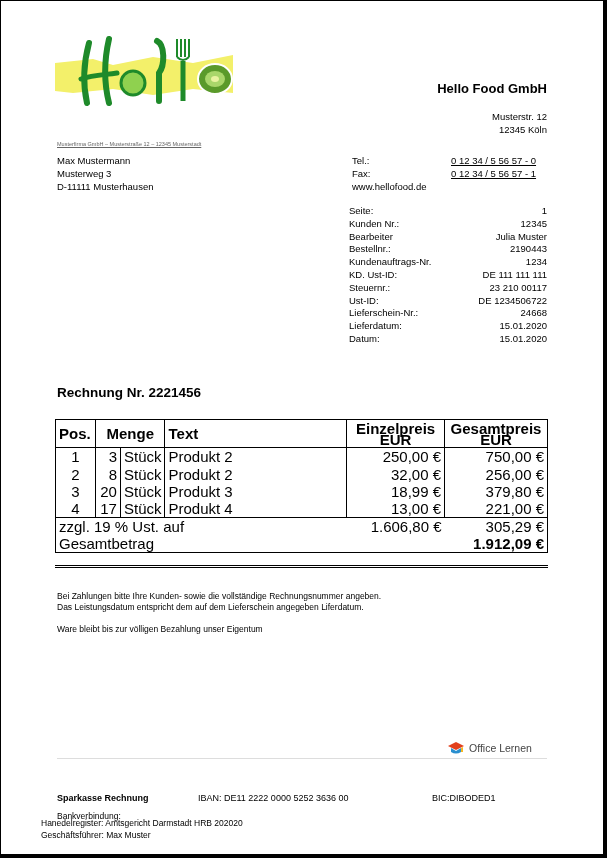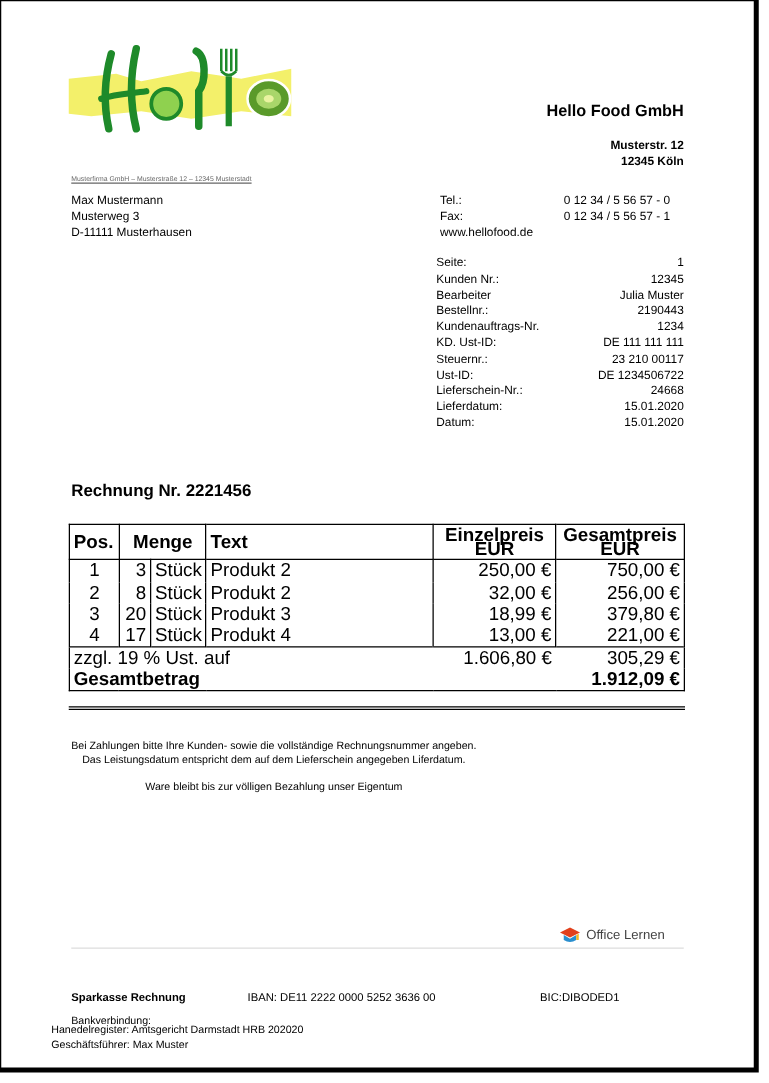--- a/index.html
+++ b/index.html
@@ -1,39 +1,39 @@
 <!DOCTYPE html>
 <html><head>
 <meta charset="utf-8">
 <style>
   html, body { margin:0; padding:0; background:#fff; }
   body { width:615px; height:866px; position:relative; overflow:hidden; font-family:"Liberation Sans", sans-serif; color:#000; }
   .page { position:absolute; left:0; top:0; width:607px; height:858px; border:1px solid #000; border-right:4px solid #000; border-bottom:4px solid #000; box-sizing:border-box; background:#fff; }
   .abs { position:absolute; }
   .logo { left:52px; top:34px; width:182px; height:72px; }
   .company { left:400px; top:80px; width:146px; text-align:right; font-size:13px; font-weight:bold; }
-  .addr-r { left:400px; top:109px; width:146px; text-align:right; font-size:9.5px; line-height:13px;font-weight:bold; }
+  .addr-r { left:400px; top:109px; width:146px; text-align:right; font-size:9.5px; line-height:13px; }
   .sender-line { left:56px; top:140px; font-size:5.5px; color:#666; text-decoration:underline; }
   .recipient { left:56px; top:153px; font-size:9.5px; line-height:13px; }
   .contact { left:351px; top:153px; width:195px; font-size:9.5px; line-height:13px; }
   .contact .row { display:flex; justify-content:space-between; }
-  .contact .row .v { width:96px; }
+  .contact .row .v { width:96px;text-decoration:underline; }
   .meta { left:348px; top:204px; width:198px; font-size:9.5px; line-height:12.8px; }
   .meta .row { display:flex; justify-content:space-between; }
   .title { left:56px; top:384px; font-size:13.5px; font-weight:bold; }
   table.items { position:absolute; left:54px; top:418px; width:493px; border-collapse:collapse; font-size:15px; border:1.5px solid #000; }
   table.items th { font-weight:bold; border:1px solid #000; padding:1px 3px; height:25px; vertical-align:middle; line-height:11px; }
   table.items td { padding:0 3px; height:16px; vertical-align:middle; border-left:1px solid #000; border-right:1px solid #000; }
   table.items td.n { text-align:right; }
   table.items td.c { text-align:center; }
   table.items td.nr { border-right:none; }
   table.items tr.sum td { border-top:1px solid #000; }
   table.items tr.noline td { border-left:none; border-right:none; }
   .dbl { position:absolute; left:54px; top:564px; width:493px; height:3px; border-top:1px solid #000; border-bottom:1px solid #000; box-sizing:border-box; }
-  .notes { left:56px; top:590px; font-size:8.5px; line-height:11px;text-align:center; }
+  .notes { left:56px; top:590px; font-size:8.5px; line-height:11px; }
   .ol-logo { left:446px; top:740px; font-size:10.5px; color:#444; display:flex; align-items:center; gap:4px; }
   .footer-line { position:absolute; left:56px; top:757px; width:490px; height:1px; background:#ddd; }
   .bank { left:56px; top:778px; font-size:8.5px;margin-top:32px; }
   .bankrow { left:56px; top:792px; width:460px; font-size:9px; }
   .bankrow span { position:absolute; top:0; white-space:nowrap; }
   .reg { left:40px; top:816px; font-size:8.5px; line-height:12px; }
 </style>
 </head>
 <body>
 
@@ -191,21 +191,21 @@
         <td>Produkt 4</td>
         <td class="n">13,00 €</td>
         <td class="n">221,00 €</td>
       </tr>
       <tr class="sum noline">
         <td colspan="4">zzgl. 19 % Ust. auf</td>
         <td class="n">1.606,80 €</td>
         <td class="n">305,29 €</td>
       </tr>
       <tr class="noline">
-        <td colspan="4" style="font-weight:bold">Gesamtbetrag</td>
+        <td colspan="4" style="font-weight:normal">Gesamtbetrag</td>
         <td></td>
         <td class="n" style="font-weight:bold">1.912,09 €</td>
       </tr>
     </tbody>
   </table>
   <div class="dbl"></div>
 
   <div class="abs notes">
     <div>Bei Zahlungen bitte Ihre Kunden- sowie die vollständige Rechnungsnummer angeben.</div>
     <div>Das Leistungsdatum entspricht dem auf dem Lieferschein angegeben Liferdatum.</div>

